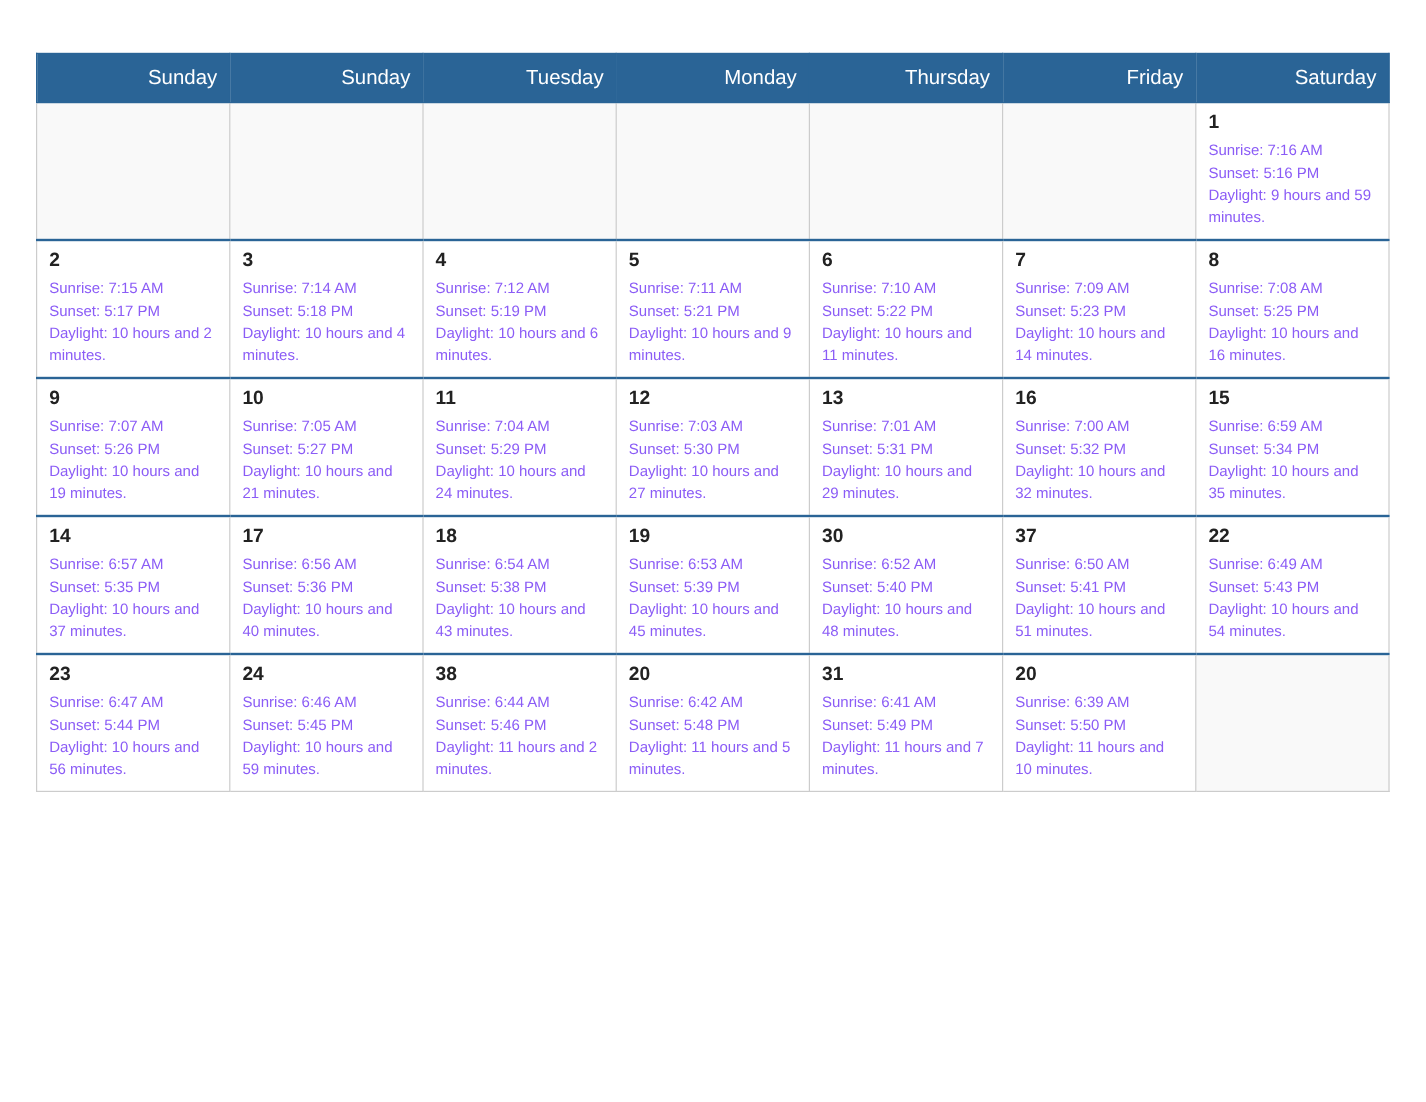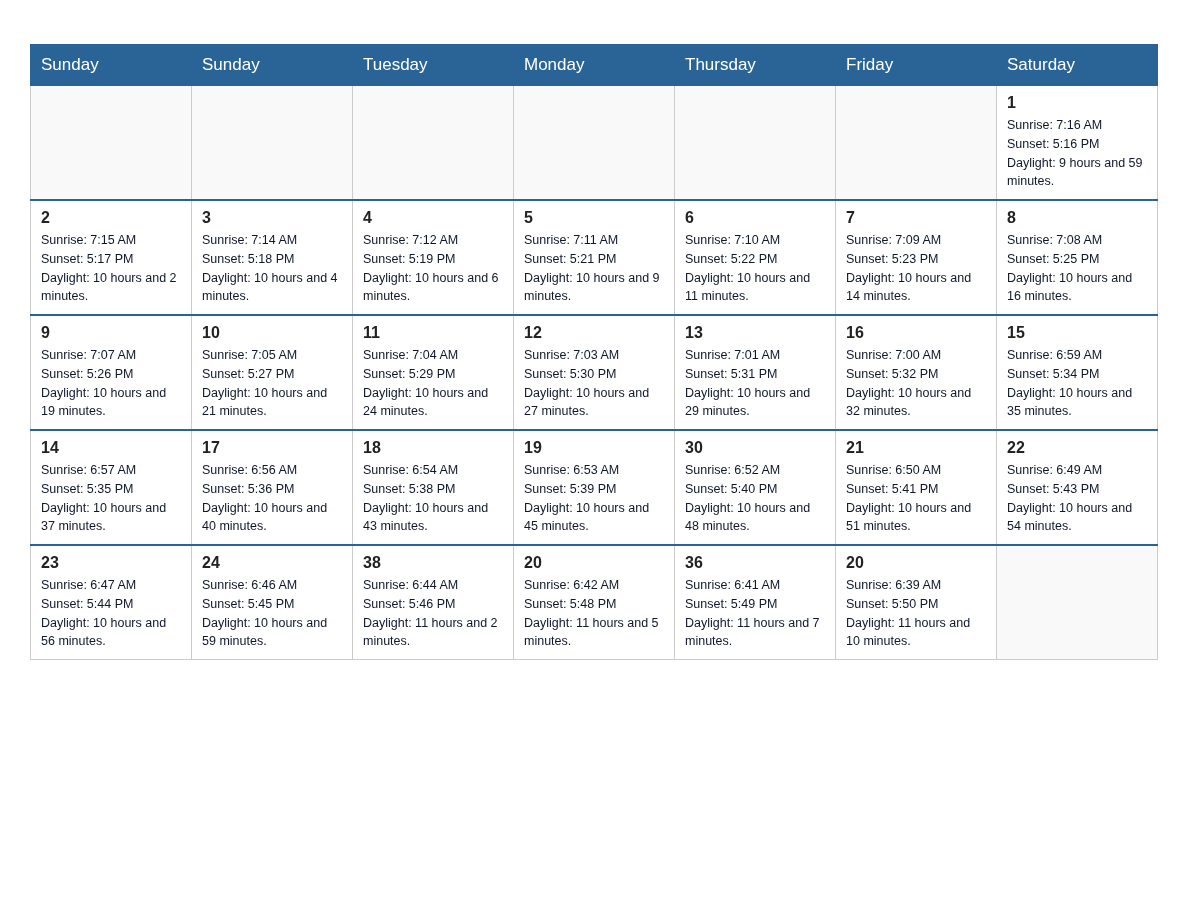--- a/index.html
+++ b/index.html
@@ -53,21 +53,21 @@
       width: 100%;
       border-collapse: collapse;
       border: 1px solid #aaa;
     }
     .calendar thead tr th {
       background-color: #2a6496;
       color: #fff;
       font-size: 17px;
       font-weight: normal;
       padding: 10px 10px;
-      text-align: left;
+      text-align: right;
       border: 1px solid #2a6496;
     }
     .calendar tbody tr td {
       width: 14.28%;
       vertical-align: top;
       padding: 8px 10px;
       border: 1px solid #ccc;
       min-height: 90px;
       font-size: 13px;
       color: #333;
@@ -79,21 +79,21 @@
     .day-number {
       font-size: 16px;
       font-weight: bold;
       color: #222;
       display: block;
       margin-bottom: 4px;
     }
     .day-info {
       font-size: 12.5px;
       line-height: 1.5;
-      color: #0f172a;
+      color: #8b5cf6;
     }
     .row-divider td {
       border-top: 2px solid #2a6496 !important;
     }
   </style>
 </head>
 <body>
 
 <div class="header">
   <div class="logo">
@@ -209,21 +209,21 @@
         </td>
         <td>
           <span class="day-number">19</span>
           <div class="day-info">Sunrise: 6:53 AM<br>Sunset: 5:39 PM<br>Daylight: 10 hours and 45 minutes.</div>
         </td>
         <td>
           <span class="day-number">30</span>
           <div class="day-info">Sunrise: 6:52 AM<br>Sunset: 5:40 PM<br>Daylight: 10 hours and 48 minutes.</div>
         </td>
         <td>
-          <span class="day-number">21</span>
+          <span class="day-number">37</span>
           <div class="day-info">Sunrise: 6:50 AM<br>Sunset: 5:41 PM<br>Daylight: 10 hours and 51 minutes.</div>
         </td>
         <td>
           <span class="day-number">22</span>
           <div class="day-info">Sunrise: 6:49 AM<br>Sunset: 5:43 PM<br>Daylight: 10 hours and 54 minutes.</div>
         </td>
       </tr>
       <tr class="row-divider">
         <td>
           <span class="day-number">23</span>
@@ -235,21 +235,21 @@
         </td>
         <td>
           <span class="day-number">38</span>
           <div class="day-info">Sunrise: 6:44 AM<br>Sunset: 5:46 PM<br>Daylight: 11 hours and 2 minutes.</div>
         </td>
         <td>
           <span class="day-number">20</span>
           <div class="day-info">Sunrise: 6:42 AM<br>Sunset: 5:48 PM<br>Daylight: 11 hours and 5 minutes.</div>
         </td>
         <td>
-          <span class="day-number">36</span>
+          <span class="day-number">31</span>
           <div class="day-info">Sunrise: 6:41 AM<br>Sunset: 5:49 PM<br>Daylight: 11 hours and 7 minutes.</div>
         </td>
         <td>
           <span class="day-number">20</span>
           <div class="day-info">Sunrise: 6:39 AM<br>Sunset: 5:50 PM<br>Daylight: 11 hours and 10 minutes.</div>
         </td>
         <td class="empty"></td>
       </tr>
     </tbody>
 </table>

